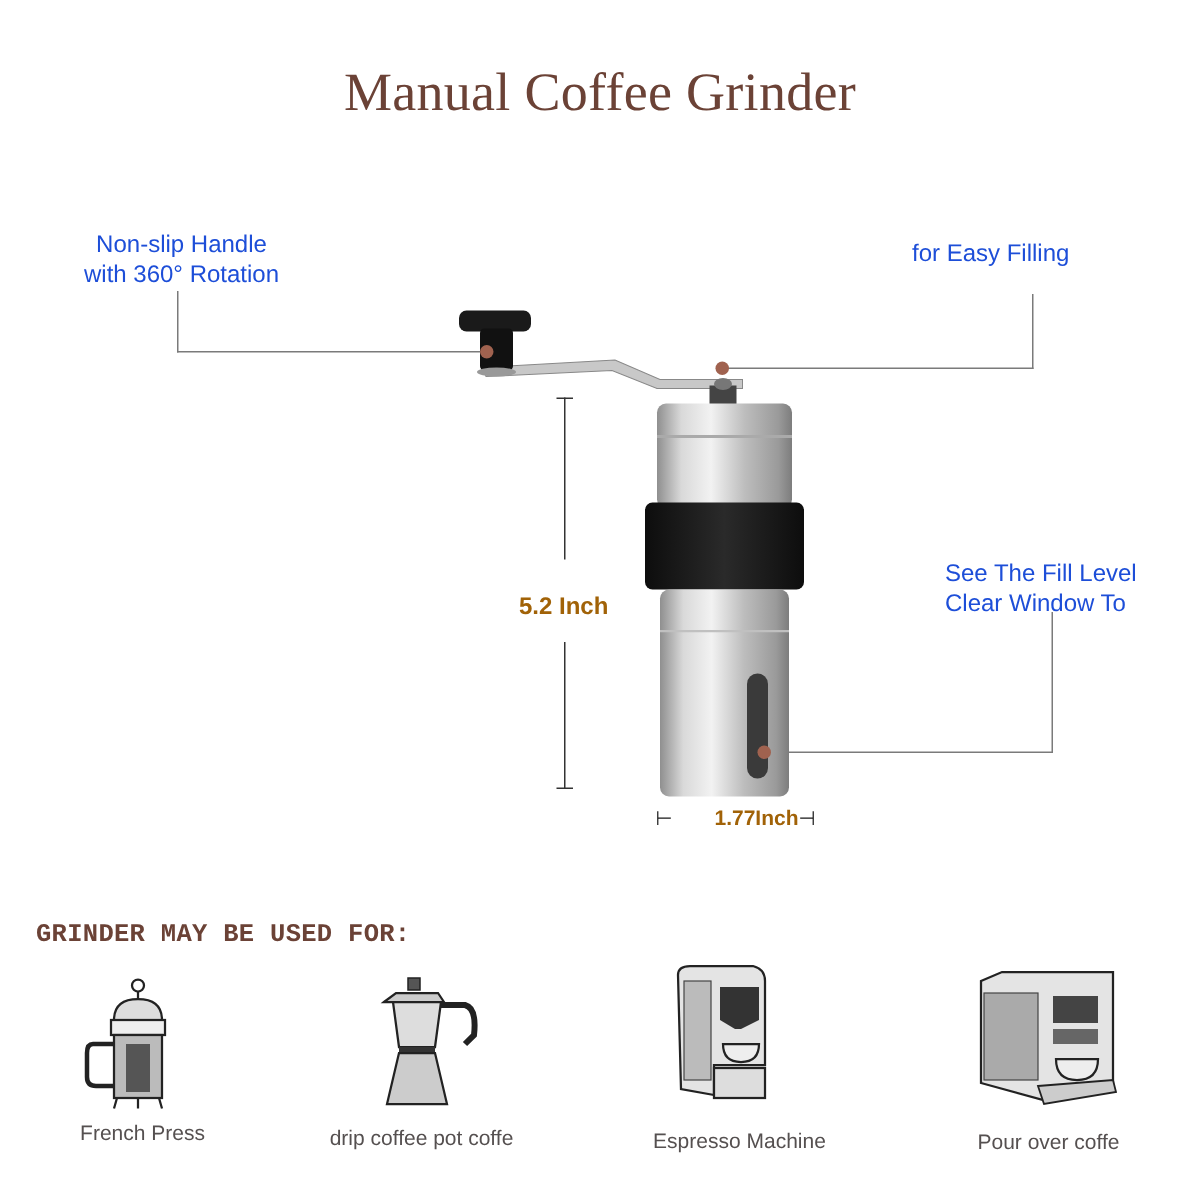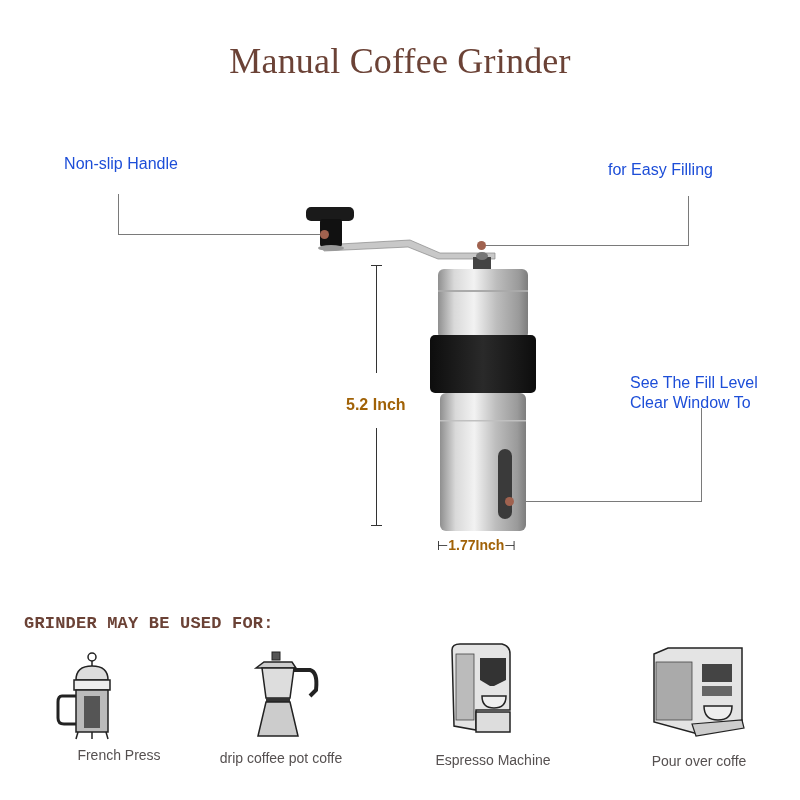--- a/index.html
+++ b/index.html
@@ -14,20 +14,21 @@
   .section-heading { left:24px; top:614px; font-size:17px; font-weight:bold; color:#6b4236; letter-spacing:0.2px;font-family:Liberation Mono, monospace; }
   .use-label { font-size:14px; color:#555050; text-align:center; white-space:nowrap; }
 </style>
 </head>
 <body>
 
 <div class="abs title">Manual Coffee Grinder</div>
 
 <div class="abs callout" style="left:46px; top:154px; text-align:center; width:150px;">
   <div>Non-slip Handle</div>
+  <div>with 360° Rotation</div>
 </div>
 <div class="abs line" style="left:118px; top:194px; width:1px; height:41px;"></div>
 <div class="abs line" style="left:118px; top:234px; width:206px; height:1px;"></div>
 
 <div class="abs callout" style="left:608px; top:160px; width:130px;">
   <div>for Easy Filling</div>
 </div>
 <div class="abs line" style="left:688px; top:196px; width:1px; height:50px;"></div>
 <div class="abs line" style="left:482px; top:245px; width:207px; height:1px;"></div>
 
@@ -80,39 +81,39 @@
 <div class="abs dot" style="left:505px; top:497px;"></div>
 
 <div class="abs line" style="left:376px; top:265px; width:1px; height:108px; background:#333;"></div>
 <div class="abs line" style="left:371px; top:265px; width:11px; height:1px; background:#333;"></div>
 <div class="abs dim" style="left:346px; top:396px;">5.2 Inch</div>
 <div class="abs line" style="left:376px; top:428px; width:1px; height:98px; background:#333;"></div>
 <div class="abs line" style="left:371px; top:525px; width:11px; height:1px; background:#333;"></div>
 
 <div class="abs" style="left:437px; top:537px; display:flex; align-items:center;">
   <span style="font-size:13px; color:#111;">⊢</span>
-  <span class="dim" style="font-size:14px;">1.77Inch</span>
+  <span class="dim" style="font-size:14px;margin-left:28px;">1.77Inch</span>
   <span style="font-size:13px; color:#111;">⊣</span>
 </div>
 
 <div class="abs section-heading">GRINDER MAY BE USED FOR:</div>
 
 <svg class="abs" style="left:54px; top:652px;" width="62" height="90" viewBox="0 0 62 90">
   <circle cx="38" cy="5" r="4" fill="none" stroke="#222" stroke-width="1.5"></circle>
   <line x1="38" y1="9" x2="38" y2="14" stroke="#222" stroke-width="1.5"></line>
   <path d="M22 28 Q22 14 38 14 Q54 14 54 28 Z" fill="#ddd" stroke="#222" stroke-width="1.5"></path>
   <rect x="20" y="28" width="36" height="10" fill="#eee" stroke="#222" stroke-width="1.5"></rect>
   <rect x="22" y="38" width="32" height="42" fill="#bbb" stroke="#222" stroke-width="1.5"></rect>
   <rect x="30" y="44" width="16" height="32" fill="#555"></rect>
   <path d="M22 44 L8 44 Q4 44 4 50 L4 66 Q4 72 10 72 L22 72" fill="none" stroke="#222" stroke-width="3"></path>
   <line x1="24" y1="80" x2="22" y2="87" stroke="#222" stroke-width="1.5"></line>
   <line x1="52" y1="80" x2="54" y2="87" stroke="#222" stroke-width="1.5"></line>
   <line x1="38" y1="80" x2="38" y2="87" stroke="#222" stroke-width="1.5"></line>
 </svg>
-<div class="abs use-label" style="left:50px; top:747px; width:90px;margin-left:24px;">French Press</div>
+<div class="abs use-label" style="left:50px; top:747px; width:90px;">French Press</div>
 
 <svg class="abs" style="left:248px; top:650px;" width="80" height="92" viewBox="0 0 80 92">
   <rect x="24" y="2" width="8" height="8" fill="#555" stroke="#222"></rect>
   <path d="M8 18 L16 12 L44 12 L48 18 Z" fill="#ccc" stroke="#222" stroke-width="1.5"></path>
   <path d="M14 18 L46 18 L42 48 L18 48 Z" fill="#ddd" stroke="#222" stroke-width="1.5"></path>
   <path d="M46 20 L62 20 Q70 22 68 40 L62 46" fill="none" stroke="#222" stroke-width="4"></path>
   <rect x="18" y="48" width="24" height="4" fill="#333"></rect>
   <path d="M18 52 L42 52 L50 86 L10 86 Z" fill="#ccc" stroke="#222" stroke-width="1.5"></path>
 </svg>
 <div class="abs use-label" style="left:218px; top:750px; width:126px;">drip coffee pot coffe</div>

